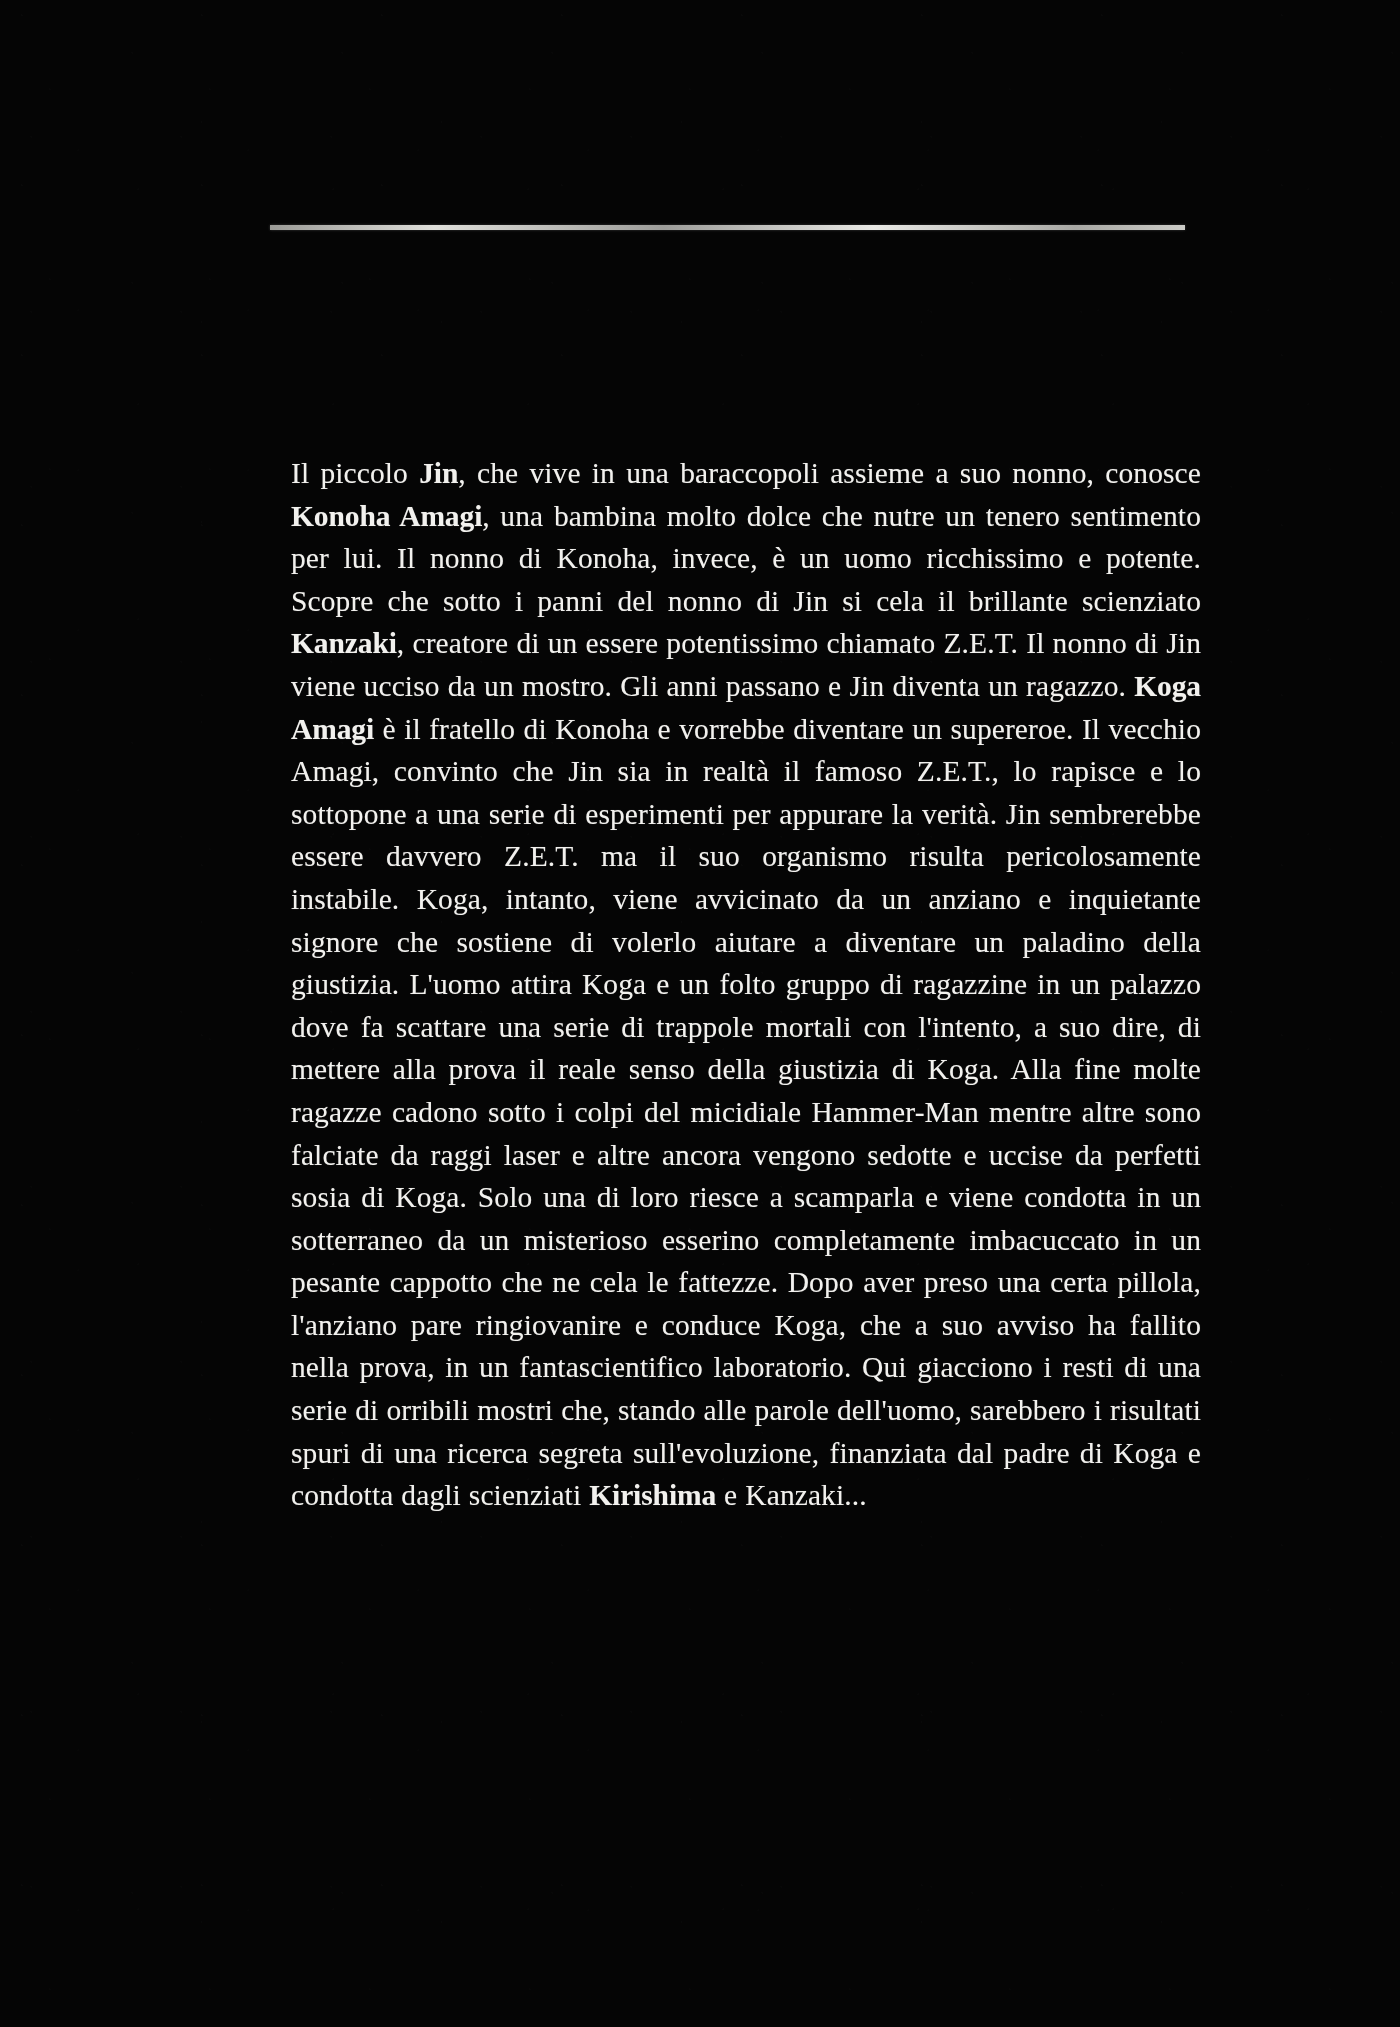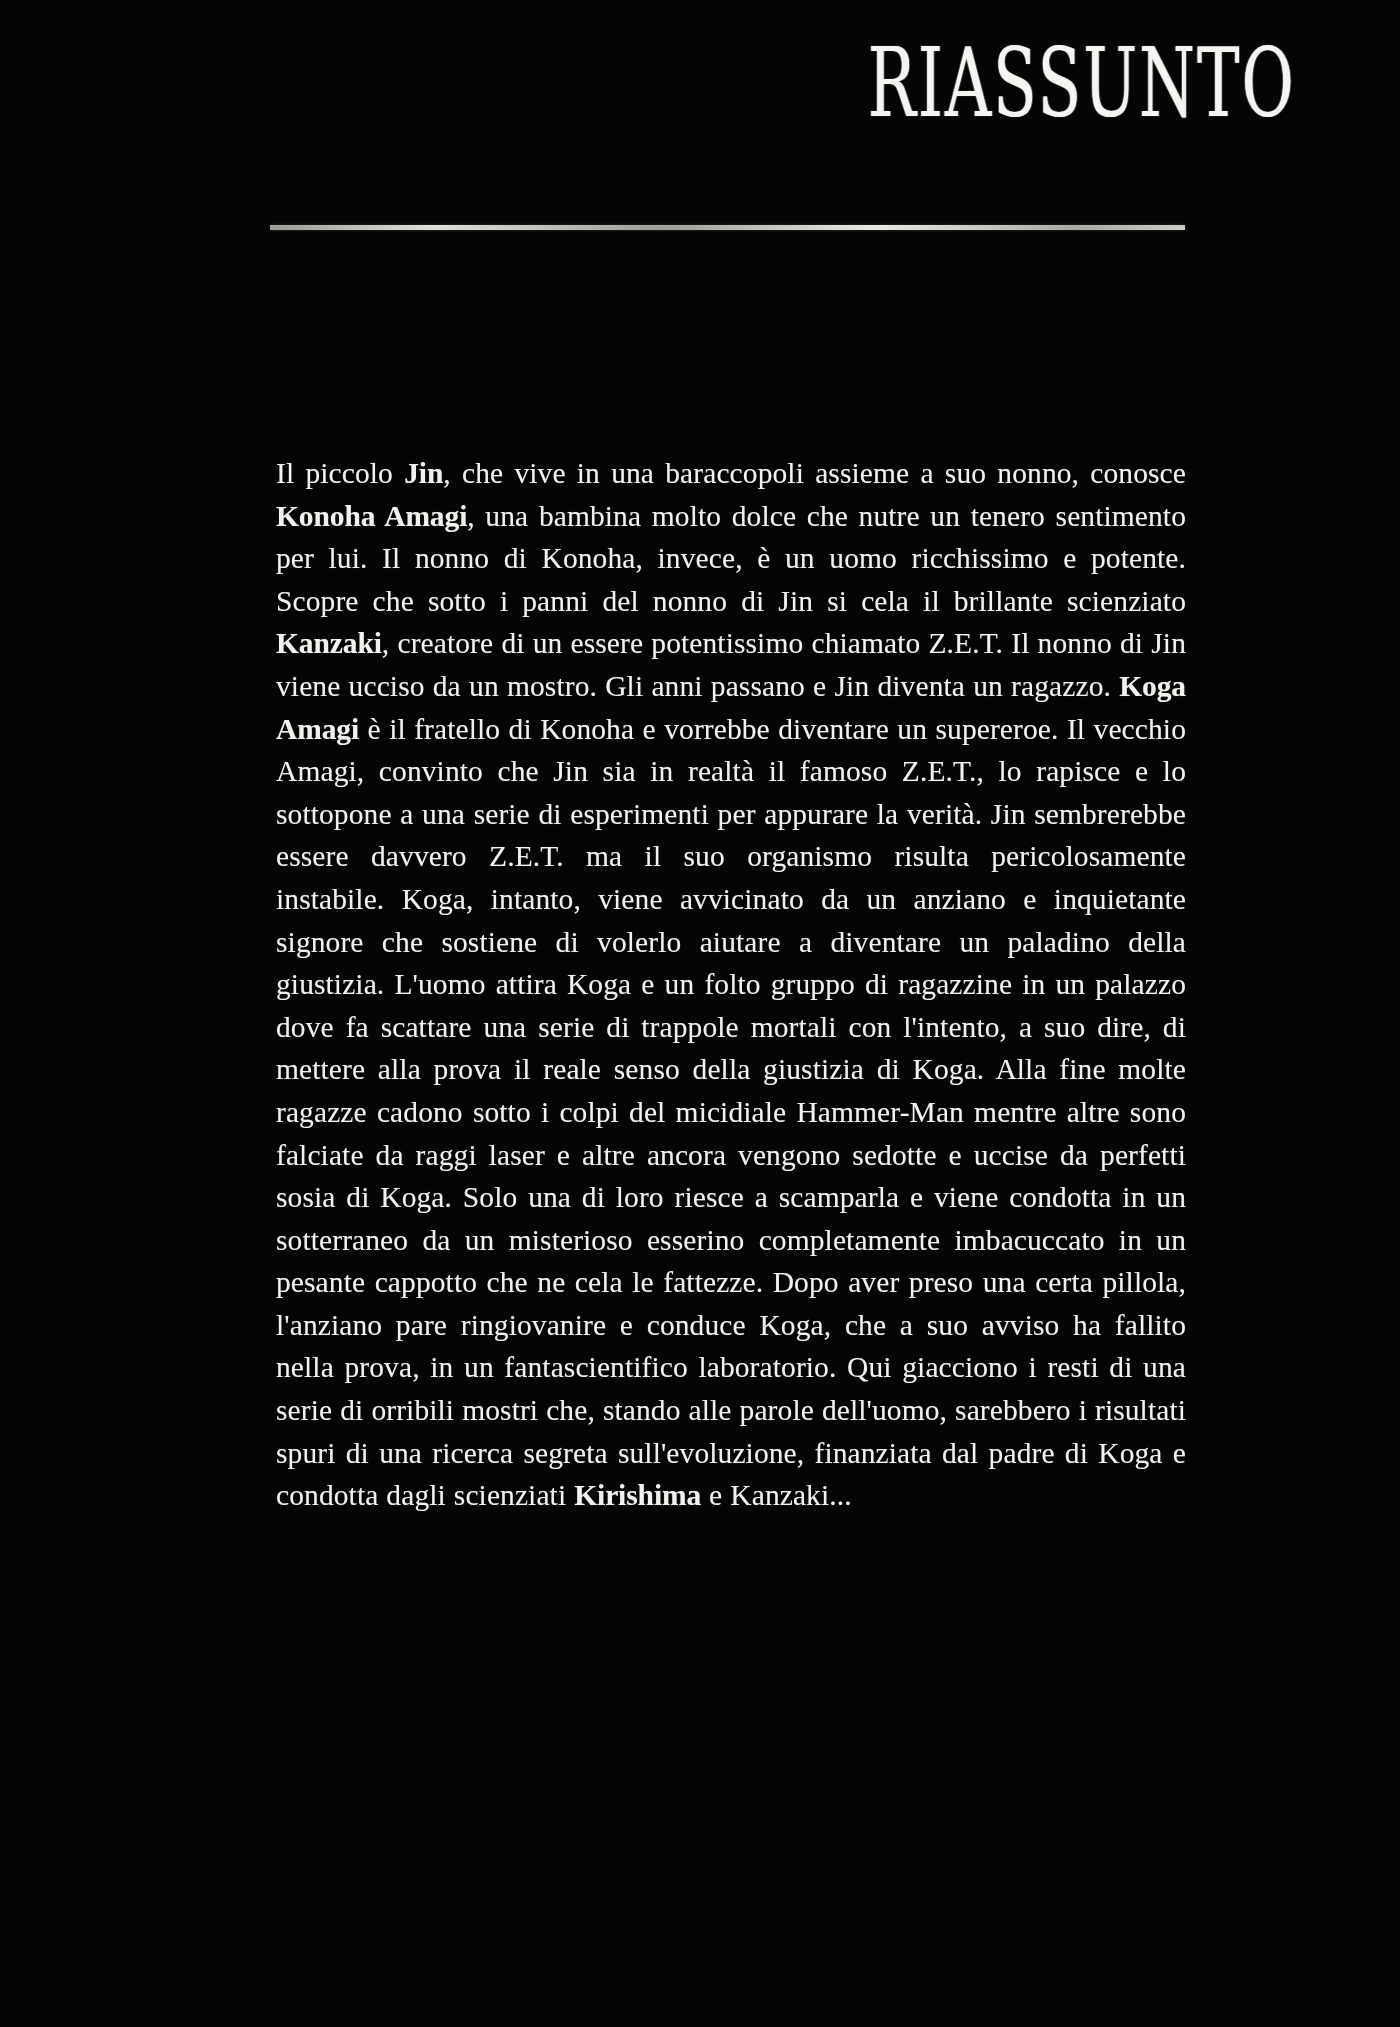--- a/index.html
+++ b/index.html
@@ -84,21 +84,21 @@
       rgba(210,210,205,.8) 88%,
       rgba(225,225,220,.9) 100%
     );
     box-shadow: 0 0 3px rgba(255,255,255,.22);
   }
 
   
   .summary {
     position: absolute;
     top: 452px;
-    left: 276px;
+    left: 291px;
     width: 910px;
     color: #f2f1ee;
     font-size: 29.5px;
     line-height: 42.6px;
     text-align: justify;
     text-justify: inter-word;
     letter-spacing: .1px;
     word-spacing: .5px;
     text-shadow: 0 0 1px rgba(255,255,255,.30);
   }
@@ -113,23 +113,20 @@
     letter-spacing: -.1px;
   }
 </style>
 </head>
 <body>
 
 <div class="page">
 
   <div class="grain"></div>
 
-  <div class="title-row">
-    <span class="title">RIASSUNTO</span>
-  </div>
 
   <div class="rule-wrap">
     <div class="rule"></div>
   </div>
 
   <div class="summary">
     <p>Il piccolo <b>Jin</b>, che vive in una baraccopoli assieme a suo nonno, conosce <b>Konoha Amagi</b>, una bambina molto dolce che nutre un tenero sentimento per lui. Il nonno di Konoha, invece, è un uomo ricchissimo e potente. Scopre che sotto i panni del nonno di Jin si cela il brillante scienziato <b>Kanzaki</b>, creatore di un essere potentissimo chiamato Z.E.T. Il nonno di Jin viene ucciso da un mostro. Gli anni passano e Jin diventa un ragazzo. <b>Koga Amagi</b> è il fratello di Konoha e vorrebbe diventare un supereroe. Il vecchio Amagi, convinto che Jin sia in realtà il famoso Z.E.T., lo rapisce e lo sottopone a una serie di esperimenti per appurare la verità. Jin sembrerebbe essere davvero Z.E.T. ma il suo organismo risulta pericolosamente instabile. Koga, intanto, viene avvicinato da un anziano e inquietante signore che sostiene di volerlo aiutare a diventare un paladino della giustizia. L'uomo attira Koga e un folto gruppo di ragazzine in un palazzo dove fa scattare una serie di trappole mortali con l'intento, a suo dire, di mettere alla prova il reale senso della giustizia di Koga. Alla fine molte ragazze cadono sotto i colpi del micidiale Hammer-Man mentre altre sono falciate da raggi laser e altre ancora vengono sedotte e uccise da perfetti sosia di Koga. Solo una di loro riesce a scamparla e viene condotta in un sotterraneo da un misterioso esserino completamente imbacuccato in un pesante cappotto che ne cela le fattezze. Dopo aver preso una certa pillola, l'anziano pare ringiovanire e conduce Koga, che a suo avviso ha fallito nella prova, in un fantascientifico laboratorio. Qui giacciono i resti di una serie di orribili mostri che, stando alle parole dell'uomo, sarebbero i risultati spuri di una ricerca segreta sull'evoluzione, finanziata dal padre di Koga e condotta dagli scienziati <b>Kirishima</b> e Kanzaki...</p>
   </div>
 
 </div>

